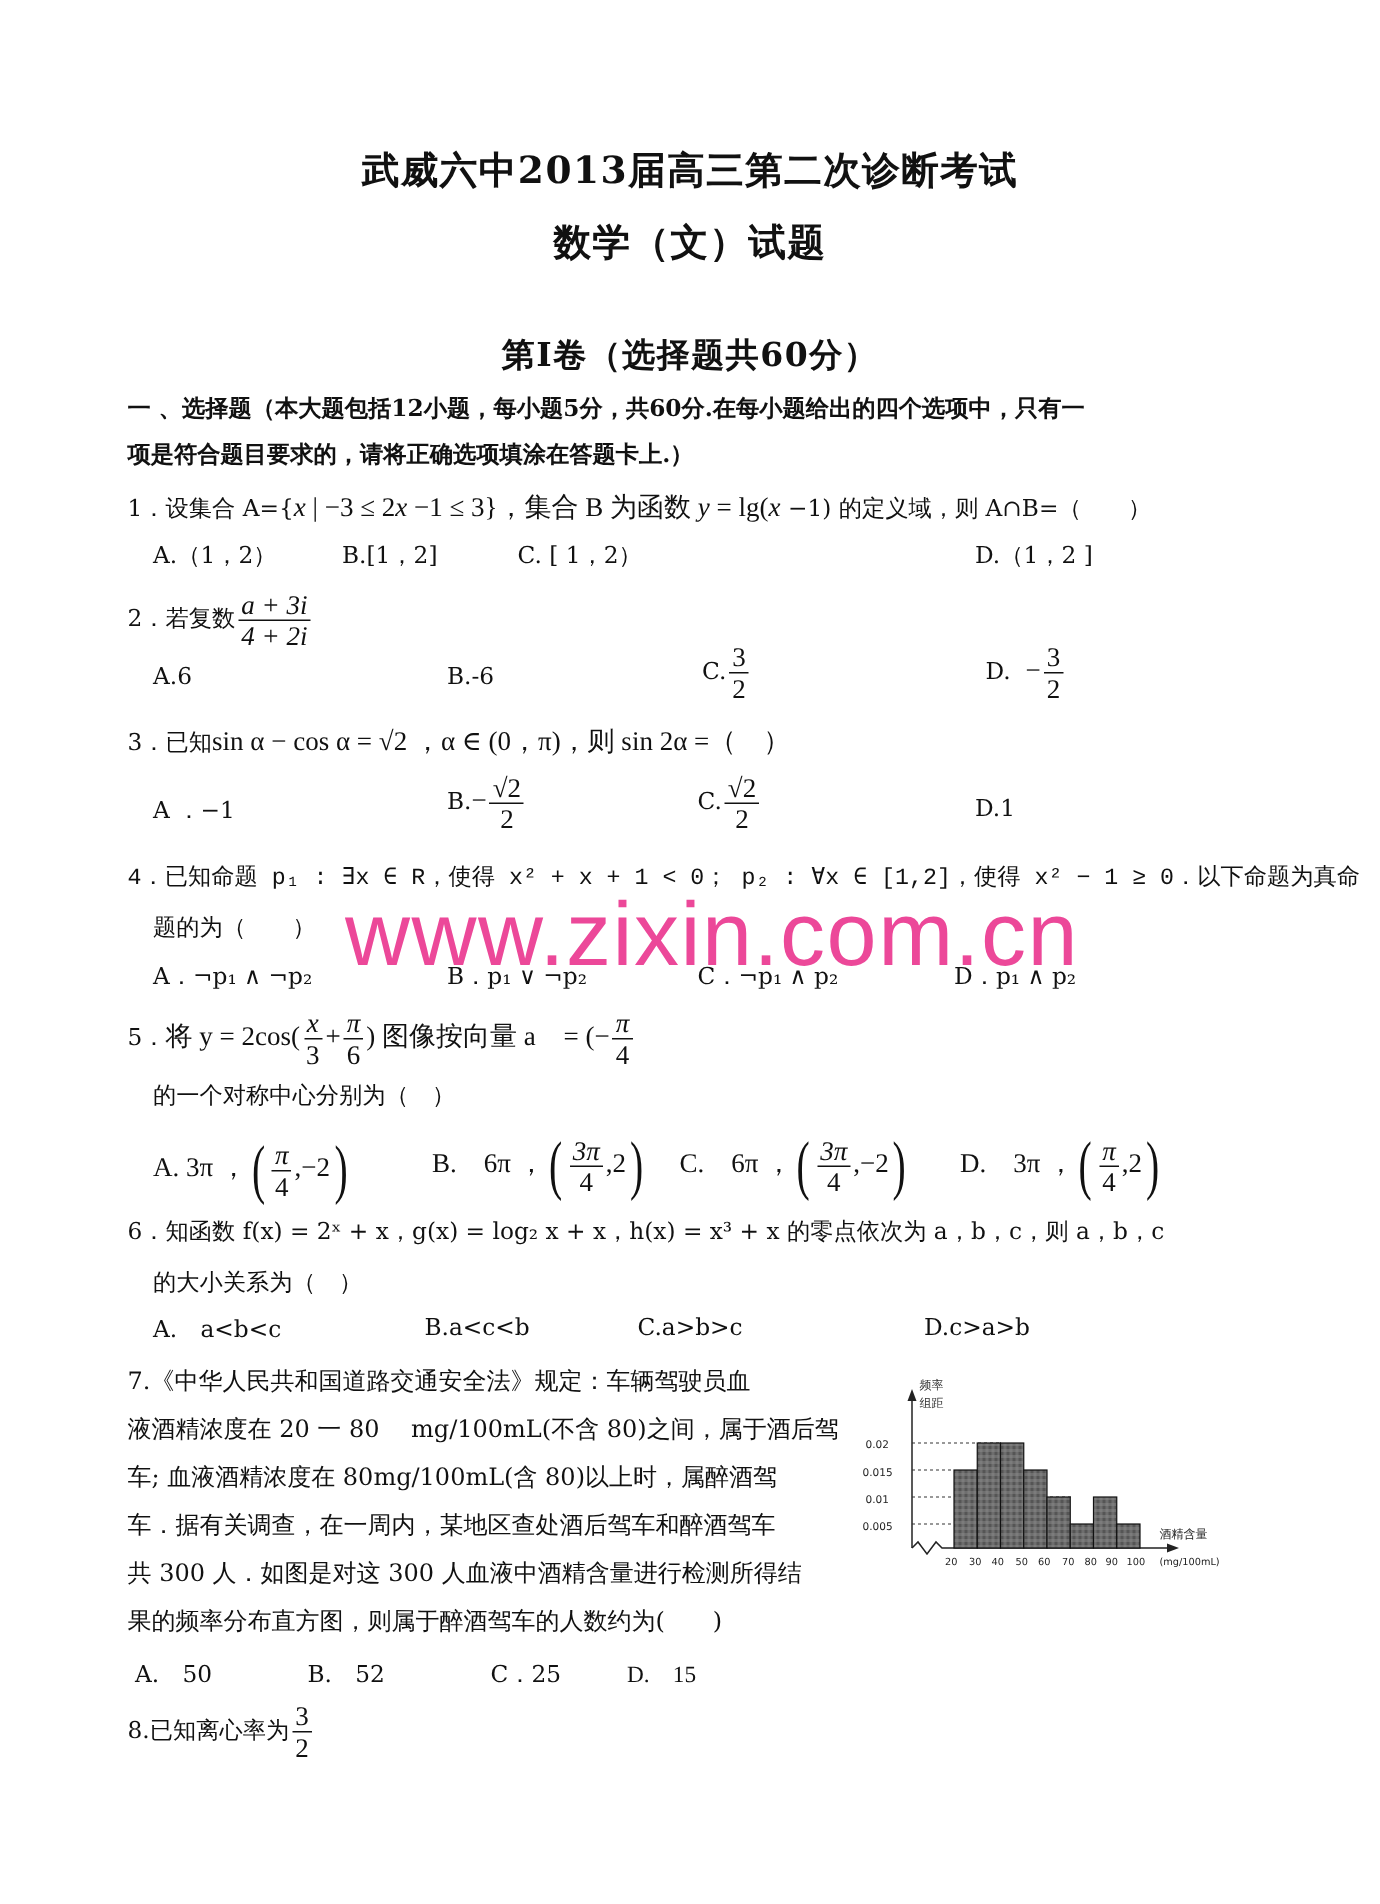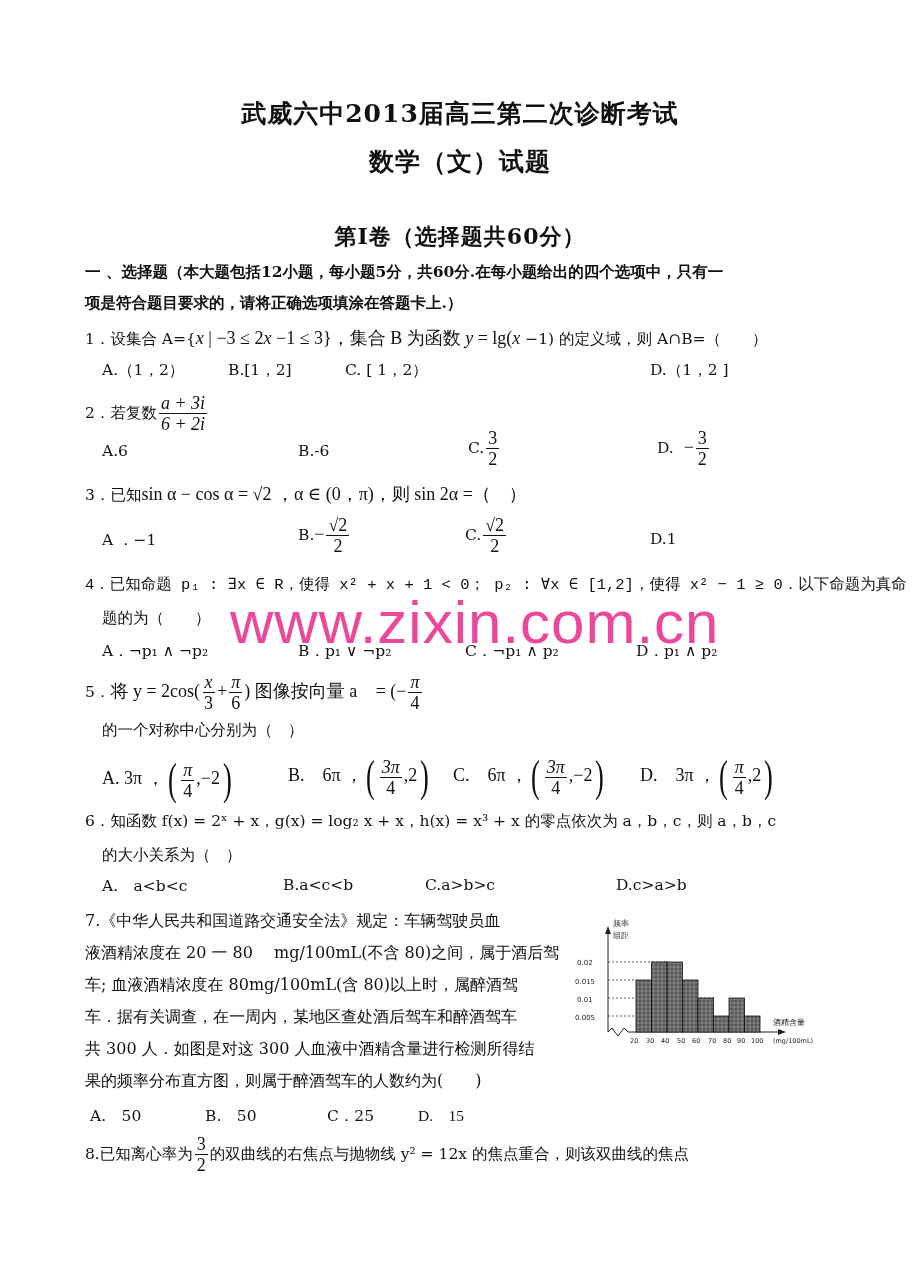--- a/index.html
+++ b/index.html
@@ -37,21 +37,21 @@
     <span>1．</span><span>设集合 A={</span><span class="m">x</span><span class="mr"> | −3 ≤ 2</span><span class="m">x</span><span class="mr"> −1 ≤ 3}，集合 B 为函数 </span><span class="m">y</span><span class="mr"> = lg(</span><span class="m">x</span><span> −1) 的定义域，则 A∩B=（　　）</span>
   </div>
   <div class="opt" style="left:102px; top:360px;">A.（1，2）</div>
   <div class="opt" style="left:228px; top:360px;">B.[1，2]</div>
   <div class="opt" style="left:345px; top:360px;">C. [ 1，2）</div>
   <div class="opt" style="left:468px; top:360px; left:468px;"><span style="position:relative; left:182px;">D.（1，2 ]</span></div>
 
   <div class="abs line" style="top:393px;">
     <span>2．</span><span>若复数</span><span class="frac">
         <span class="num m">a + 3i</span>
-        <span class="den m">6 + 2i</span>
+        <span class="den m">4 + 2i</span>
       </span>
   </div>
   <div class="opt" style="left:102px; top:442px;">A.6</div>
   <div class="opt" style="left:298px; top:442px;">B.-6</div>
   <div class="opt" style="left:468px; top:428px;"><span>C.</span><span class="frac">
         <span class="num">3</span>
         <span class="den">2</span>
       </span></div>
   <div class="opt" style="left:657px; top:428px;"><span>D.</span>&nbsp;&nbsp;<span class="mr">−</span><span class="frac">
         <span class="num">3</span>
@@ -116,21 +116,21 @@
   <div class="opt" style="left:425px; top:876px;">C.a&gt;b&gt;c</div>
   <div class="opt" style="left:616px; top:876px;">D.c&gt;a&gt;b</div>
 
   <div class="abs line" style="top:910px; font-size:16px;"><span>7.</span><span>《中华人民共和国道路交通安全法》规定：车辆驾驶员血</span></div>
   <div class="abs line" style="top:942px; font-size:16px;">液酒精浓度在 20 一 80　 mg/100mL(不含 80)之间，属于酒后驾</div>
   <div class="abs line" style="top:974px; font-size:16px;">车; 血液酒精浓度在 80mg/100mL(含 80)以上时，属醉酒驾</div>
   <div class="abs line" style="top:1006px; font-size:16px;">车．据有关调查，在一周内，某地区查处酒后驾车和醉酒驾车</div>
   <div class="abs line" style="top:1038px; font-size:16px;">共 300 人．如图是对这 300 人血液中酒精含量进行检测所得结</div>
   <div class="abs line" style="top:1070px; font-size:16px;">果的频率分布直方图，则属于醉酒驾车的人数约为(　　)</div>
   <div class="opt" style="left:90px; top:1106px;">A.　50</div>
-  <div class="opt" style="left:205px; top:1106px;">B.　50</div>
+  <div class="opt" style="left:205px; top:1106px;">B.　52</div>
   <div class="opt" style="left:327px; top:1106px;">C．25</div>
   <div class="opt" style="left:418px; top:1106px;"><span style="position:relative; left:0;font-family:Liberation Serif, serif;">D.　15</span></div>
 
   <svg class="abs" style="left:575px; top:912px;" width="260" height="135" viewBox="0 0 260 135">
     <defs>
       <pattern id="tex" width="4" height="4" patternUnits="userSpaceOnUse">
         <rect width="4" height="4" fill="#6e6e6e"></rect>
         <rect x="0" y="0" width="2" height="2" fill="#555"></rect>
         <rect x="2" y="2" width="2" height="2" fill="#7c7c7c"></rect>
       </pattern>
@@ -179,15 +179,15 @@
       <text x="176" y="131">100</text>
     </g>
     <text x="198" y="113" font-size="8" font-family="DejaVu Sans, sans-serif" fill="#222">酒精含量</text>
     <text x="198" y="131" font-size="6.5" font-family="DejaVu Sans, sans-serif" fill="#222">(mg/100mL)</text>
   </svg>
 
   <div class="abs line" style="top:1134px;">
     <span>8.</span><span>已知离心率为</span><span class="frac">
         <span class="num">3</span>
         <span class="den">2</span>
-      </span><span>的双曲线的右焦点与抛物线 y² = 12x 的焦点重合，则该双曲线的焦点</span>
+      </span>
   </div>
 </div>
 
 </body></html>

